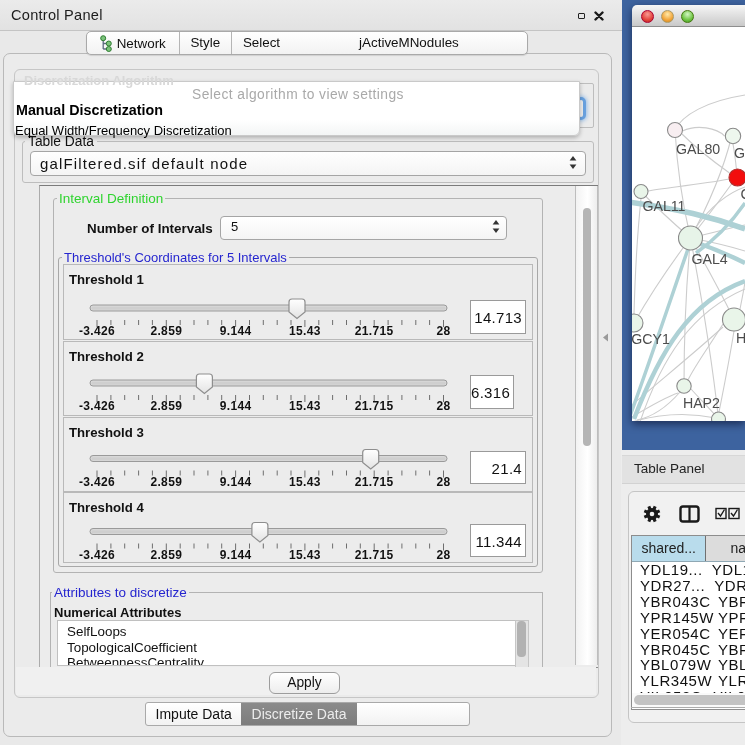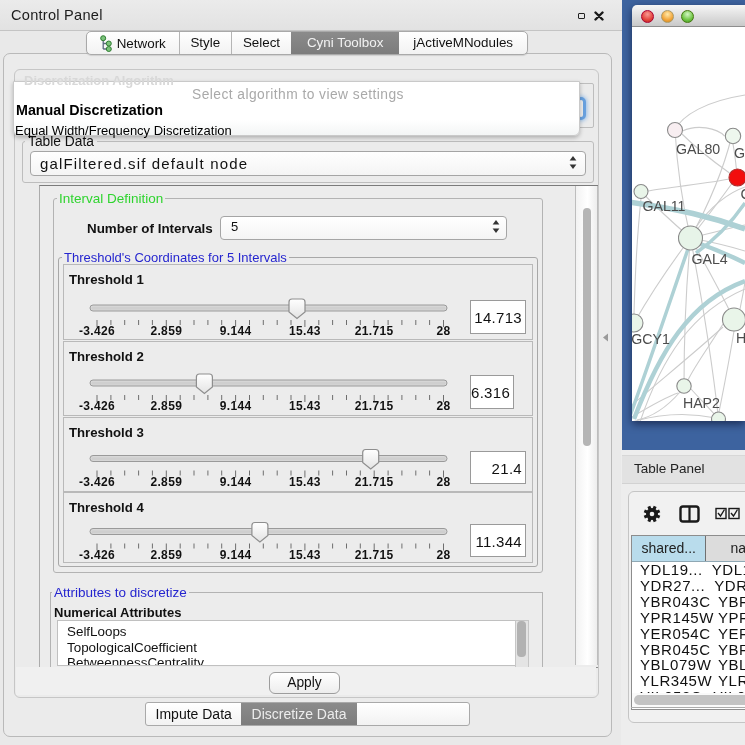--- a/index.html
+++ b/index.html
@@ -26,21 +26,20 @@
     <svg width="13" height="17" viewBox="0 0 13 17" style="margin-right:4px;">
       <path d="M3.2 4.5 V14 M3.2 8.5 H7.5 M3.2 14 H7.5" stroke="#5d6b80" stroke-width="1.3" fill="none"></path>
       <circle cx="3.2" cy="3.2" r="2.5" fill="#7cc47c" stroke="#2f7d32" stroke-width="1"></circle>
       <circle cx="8.8" cy="8.5" r="2.5" fill="#7cc47c" stroke="#2f7d32" stroke-width="1"></circle>
       <circle cx="8.8" cy="14" r="2.5" fill="#7cc47c" stroke="#2f7d32" stroke-width="1"></circle>
     </svg>
     <span>Network</span>
     </div>
   <div style="flex:0 0 52.6px;text-align:center;box-sizing:border-box;border-right:1px solid #b5b5b5;line-height:22px;">Style</div>
   <div style="flex:0 0 58.8px;text-align:center;line-height:22px;">Select</div>
-  <div style="flex:0 0 108.5px;background:linear-gradient(#8b8b8b,#7c7c7c);color:#f2f2f2;height:100%;text-align:center;line-height:22px;">Cyni Toolbox</div>
   <div style="flex:1;text-align:center;line-height:22px;">jActiveMNodules</div>
 </div>
 
 <div class="abs" style="left:14px;top:69px;width:583px;height:627px;border:1px solid #c6c6c6;border-radius:6px;"></div>
 
 <div class="abs" style="left:22px;top:83px;width:570px;height:43px;border:1px solid #bdbdbd;border-radius:2px;"></div>
 <div class="abs" style="left:575.5px;top:96.5px;width:10.5px;height:23px;background:#ececec;border:3px solid #68a0de;border-radius:7px;box-shadow:0 0 4px 1px #93bce8;box-sizing:border-box;"></div>
 
 <div class="abs" style="left:22px;top:141px;width:570px;height:40px;border:1px solid #bdbdbd;border-radius:3px;"></div>
 <div class="abs" style="left:25px;top:133.5px;font-size:13.8px;color:#111;background:#ebebeb;padding:0 3px;z-index:5;">Table Data</div>

